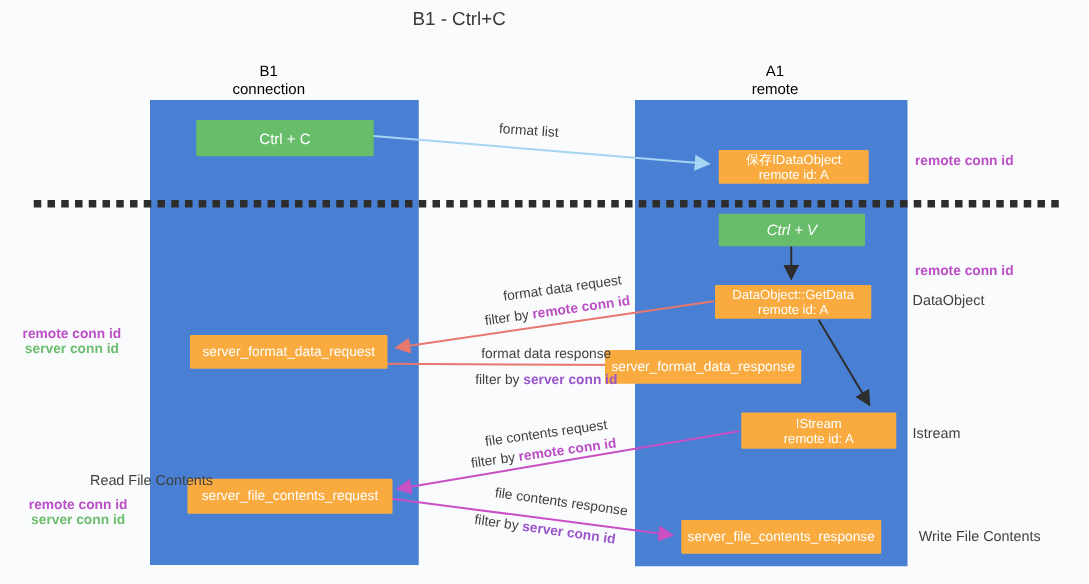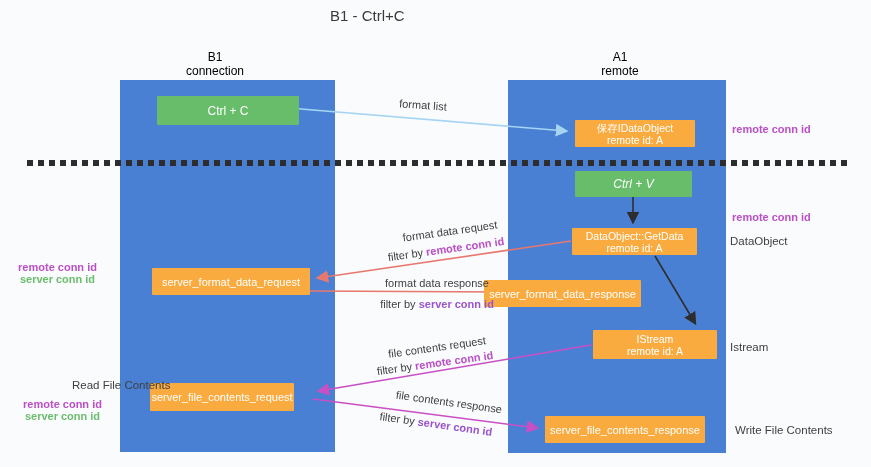--- a/index.html
+++ b/index.html
@@ -112,21 +112,21 @@
 
   <div class="abs node orange one" style="left:484px;top:280px;width:157px;height:27px;">
     <div>server_format_data_response</div>
   </div>
 
   <div class="abs node orange two" style="left:593px;top:330px;width:124px;height:29px;">
     <div>IStream</div>
     <div>remote id: A</div>
   </div>
 
-  <div class="abs node orange one" style="left:150px;top:383px;width:144px;height:28px;">
+  <div class="abs node orange one" style="left:150px;top:383px;width:164px;height:28px;">
     <div>server_file_contents_request</div>
   </div>
 
   <div class="abs node orange one" style="left:545px;top:416px;width:160px;height:27px;">
     <div>server_file_contents_response</div>
   </div>
 
   <div class="abs flow-label rot-sm" style="left:423px;top:105px;">format list</div>
 
   <div class="abs flow-label rot-neg" style="left:450px;top:231px;">format data request</div>

